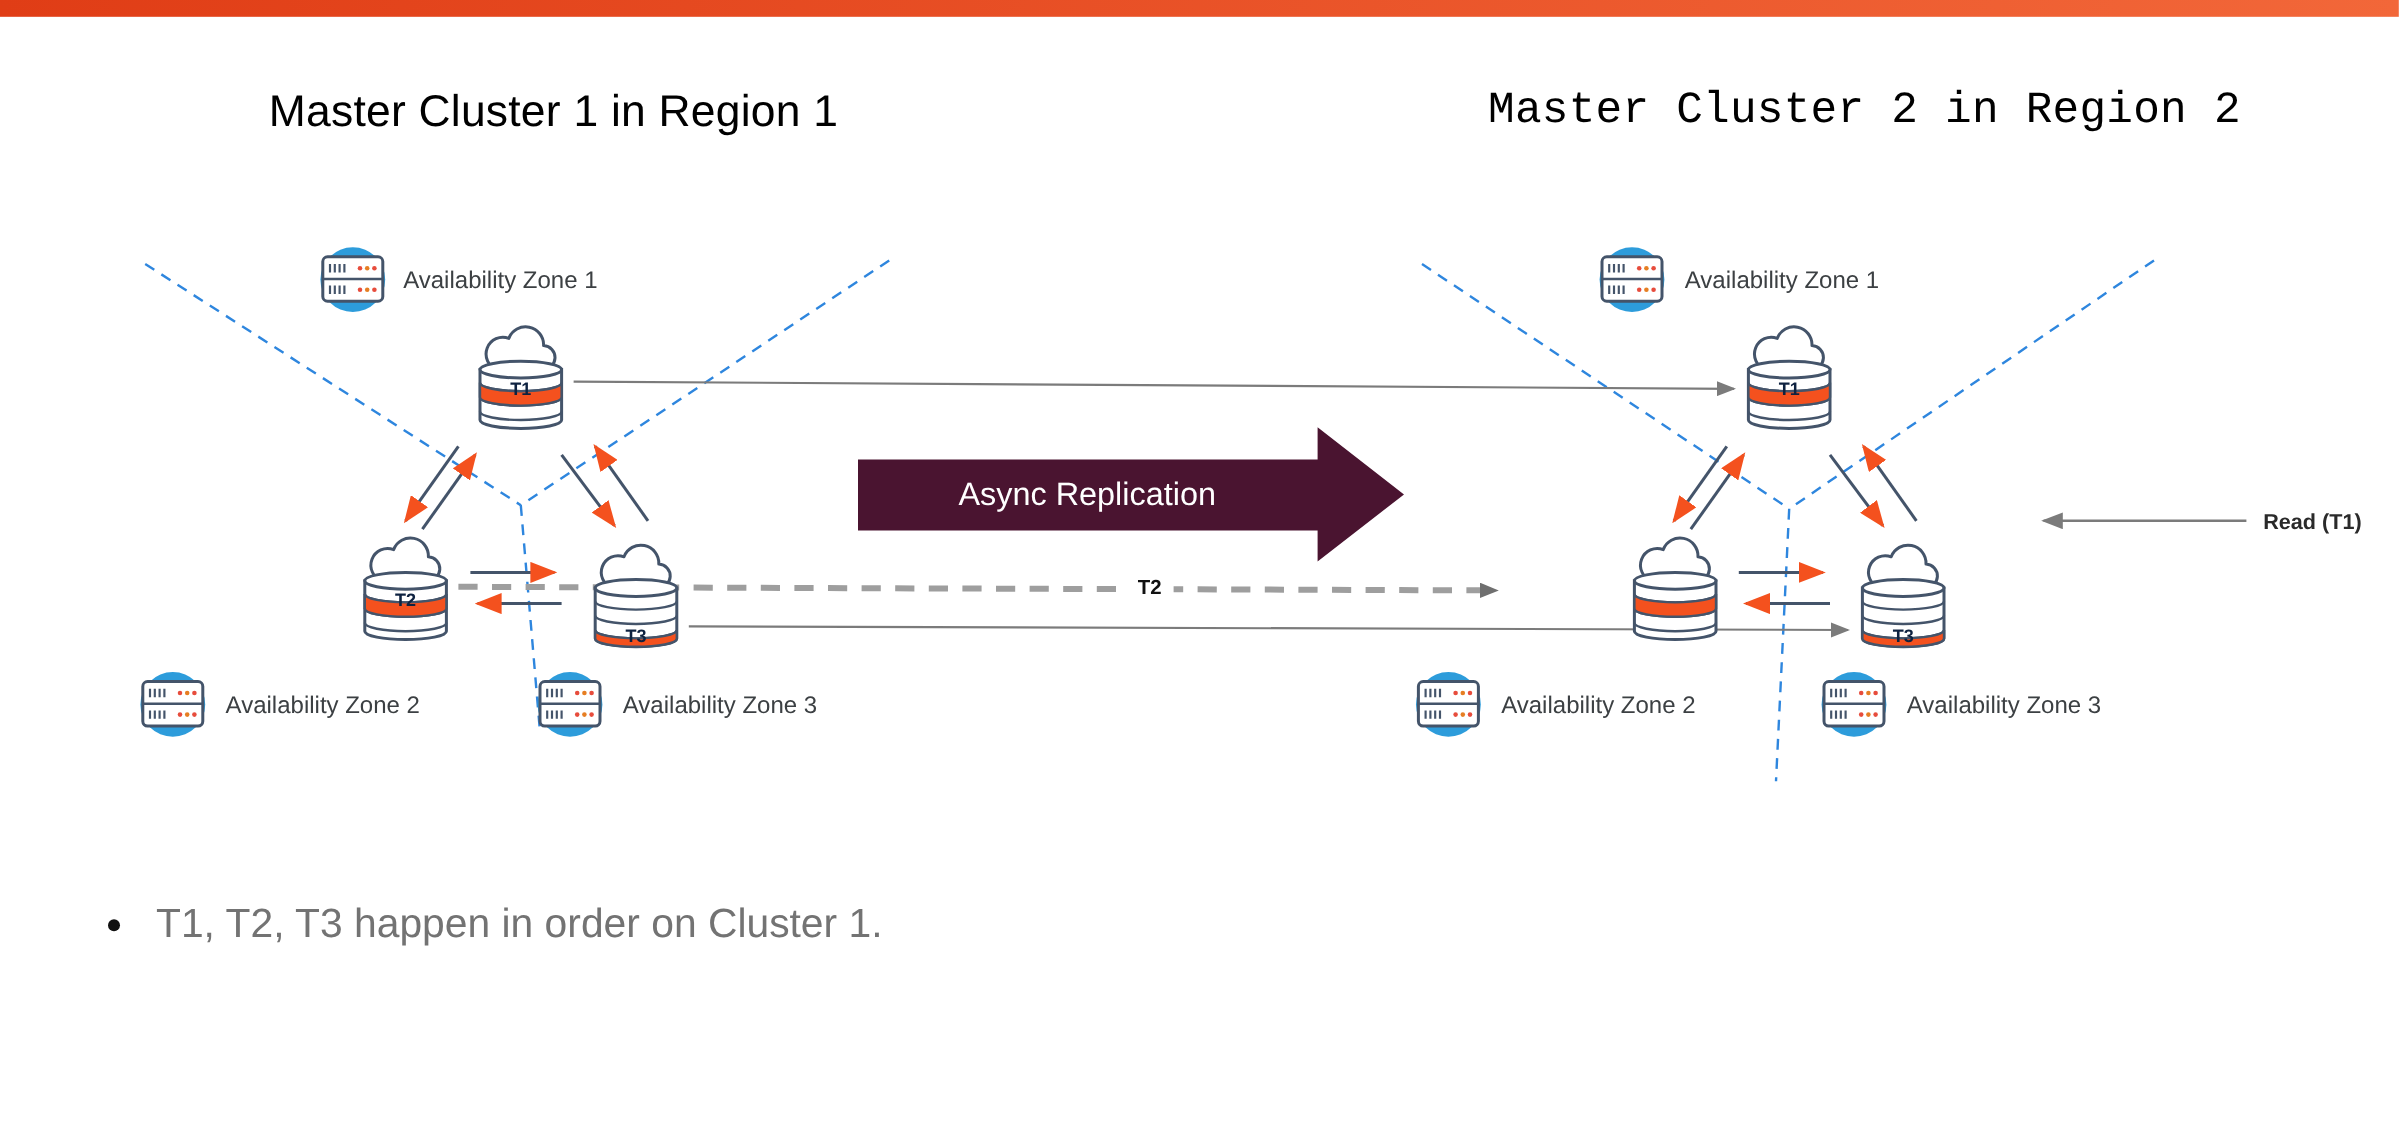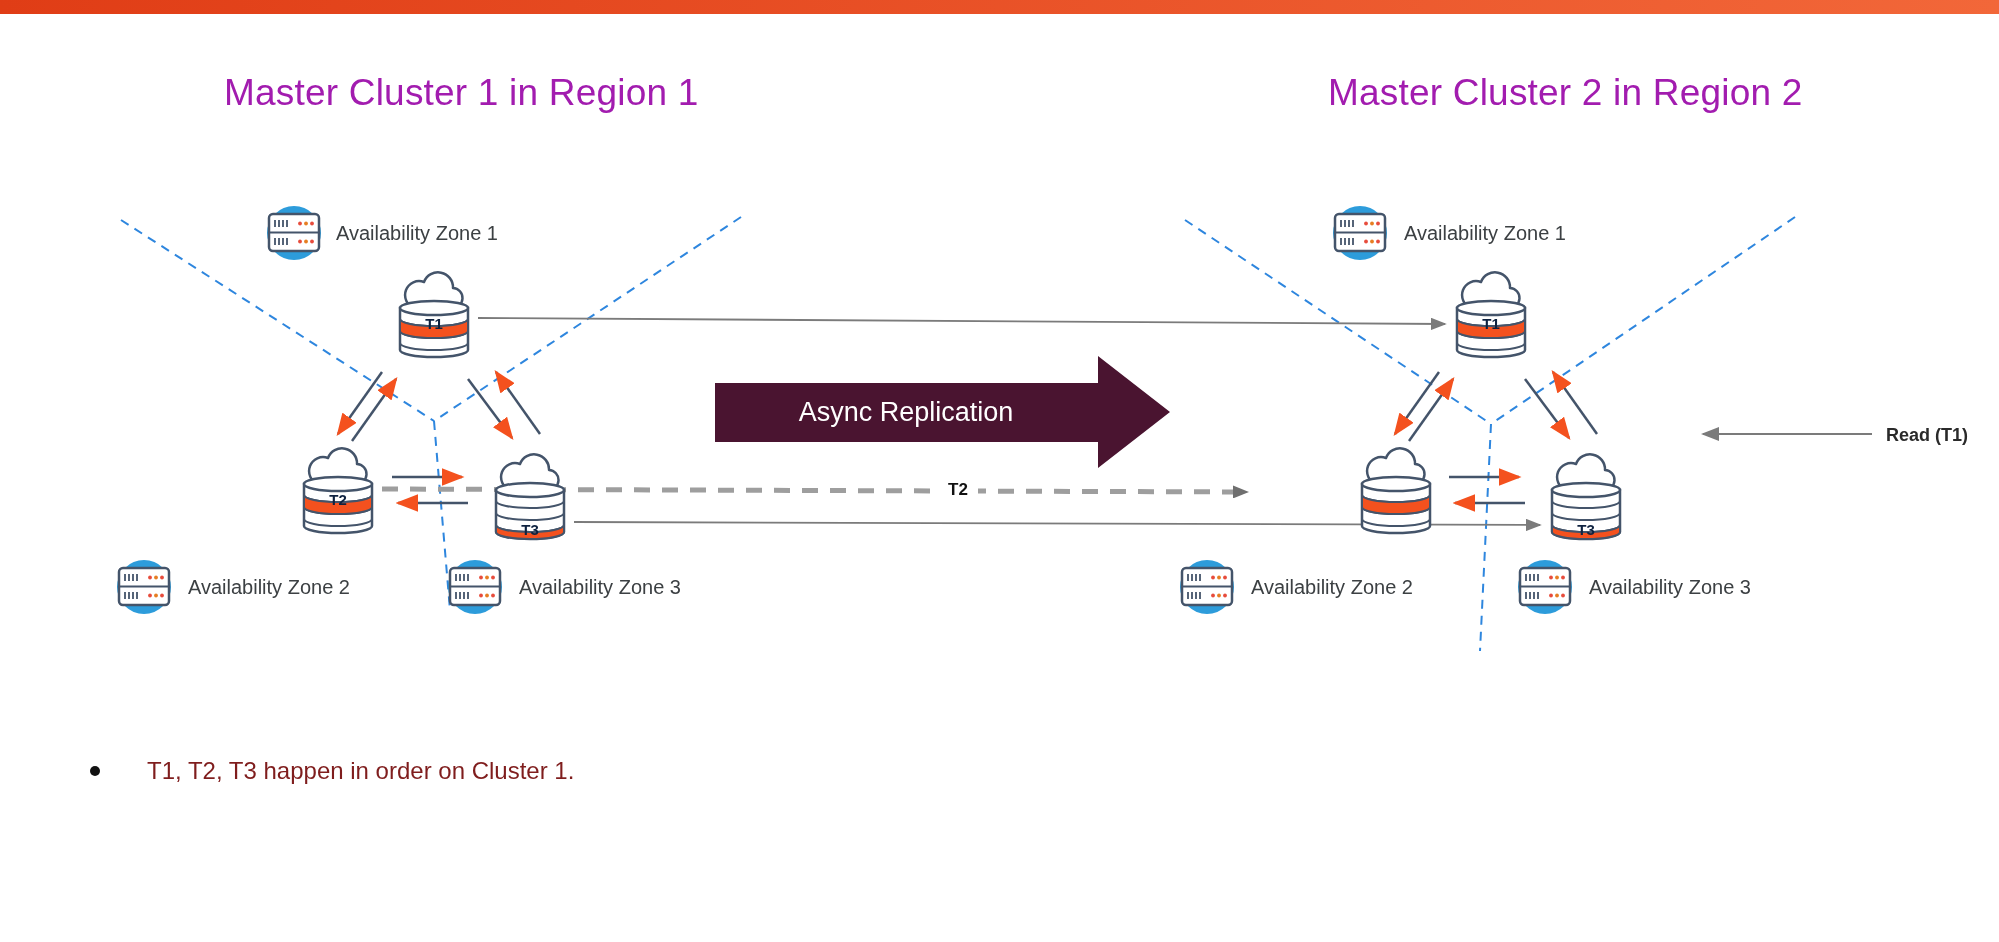--- a/index.html
+++ b/index.html
@@ -6,37 +6,37 @@
   body {
     width:1999px; height:942px; position:relative; overflow:hidden;
     background:#ffffff;
     font-family:"Liberation Sans", sans-serif;
   }
   .topbar {
     position:absolute; top:0; left:0; width:100%; height:14px;
     background:linear-gradient(90deg,#E03D16,#F26739);
   }
   .cluster-title {
-    position:absolute; top:72px; font-size:37px; color:#a21caf; letter-spacing:.2px;
+    position:absolute; top:72px; font-size:37px; color:#000000; letter-spacing:.2px;
     white-space:nowrap;
   }
   #title-left  { left:224px; }
-  #title-right { left:1328px; }
+  #title-right { left:1240px;font-family:Liberation Mono, monospace; }
 
   .diagram-svg { position:absolute; top:0; left:0; }
 
   svg text { font-family:"Liberation Sans", sans-serif; }
   .az-label   { font-size:20px; fill:#3C4043; }
   .db-label   { font-size:15px; font-weight:700; fill:#0E2240; text-anchor:middle; }
   .t2-label   { font-size:17px; font-weight:700; fill:#111111; text-anchor:middle; }
   .async-label{ font-size:27px; fill:#ffffff; text-anchor:middle; }
   .read-label { font-size:18px; font-weight:700; fill:#2A2A2A; }
 
   .bullets { position:absolute; left:90px; top:752px; width:1270px; }
-  .bullet  { display:flex; gap:47px; font-size:24px; line-height:37px; color:#7f1d1d; }
+  .bullet  { display:flex; gap:30px; font-size:34px; line-height:37px; color:#737373; }
   .dot     { width:10px; height:10px; border-radius:50%; background:#111; margin-top:14px; flex:0 0 auto; }
 </style>
 </head>
 <body>
 
 <div class="topbar"></div>
 
 <div class="cluster-title" id="title-left">Master Cluster 1 in Region 1</div>
 <div class="cluster-title" id="title-right">Master Cluster 2 in Region 2</div>
 

